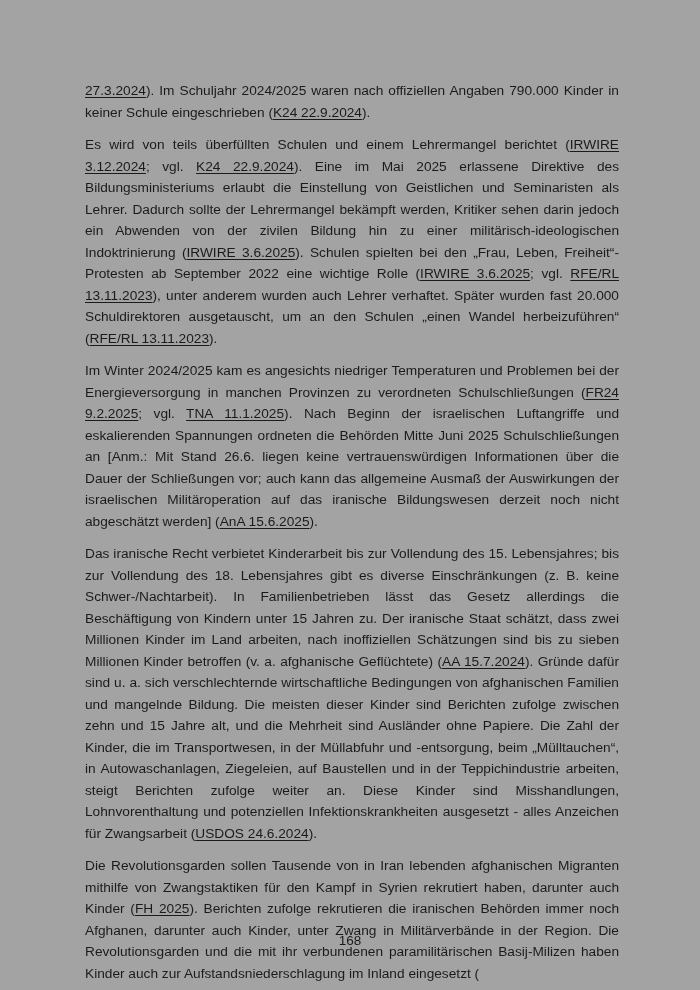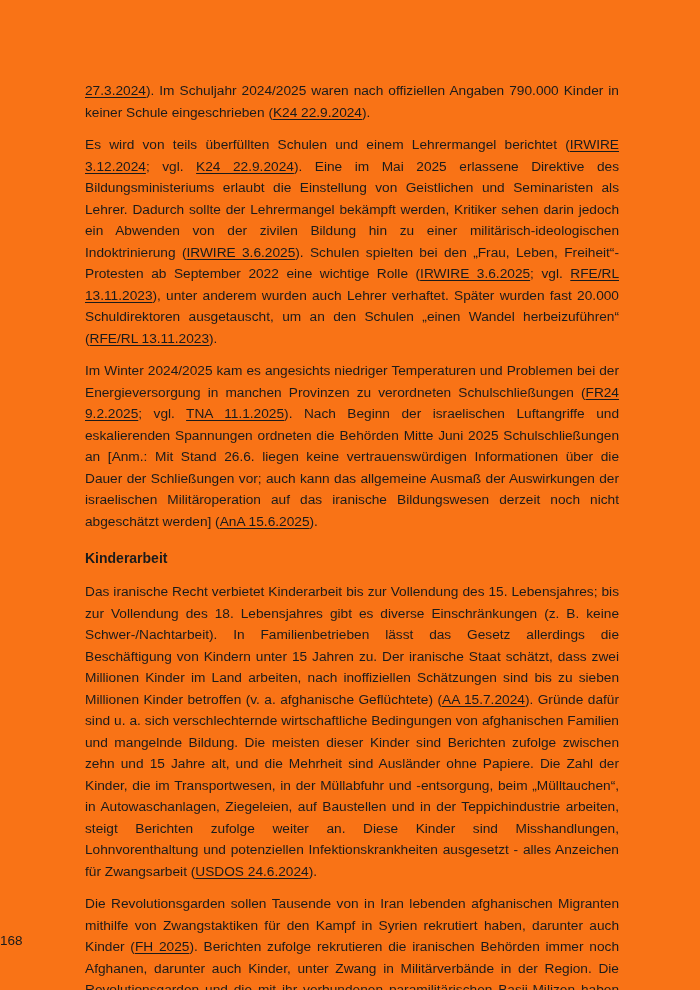--- a/index.html
+++ b/index.html
@@ -4,21 +4,21 @@
 <style>
   html, body {
     margin: 0;
     padding: 0;
     background: #ffffff;
   }
   .page {
     position: relative;
     width: 700px;
     height: 990px;
-    background: #f97316;
+    background: #a3a3a3;
     font-family: "Liberation Sans", "DejaVu Sans", sans-serif;
     color: #1b1b1b;
     overflow: hidden;
   }
   .content {
     position: absolute;
     top: 80px;
     left: 85px;
     width: 534px;
   }
@@ -40,31 +40,30 @@
     text-underline-offset: 2px;
     cursor: pointer;
   }
   .italic {
   }
   .page-number {
     position: absolute;
     left: 0;
     right: 0;
     bottom: 42px;
-    text-align: left;
+    text-align: center;
     font-size: 13.5px;
     color: #1b1b1b;
   }
 </style>
 </head>
 <body>
 
 <div class="page">
   <div class="content">
       <p><a class="citation-link">27.3.2024</a><span>). Im Schuljahr 2024/2025 waren nach offiziellen Angaben 790.000 Kinder in keiner Schule eingeschrieben (</span><a class="citation-link">K24 22.9.2024</a><span>).</span></p>
       <p><span>Es wird von teils überfüllten Schulen und einem Lehrermangel berichtet (</span><a class="citation-link">IRWIRE 3.12.2024</a><span>; vgl. </span><a class="citation-link">K24 22.9.2024</a><span>). Eine im Mai 2025 erlassene Direktive des Bildungsministeriums erlaubt die Einstellung von Geistlichen und Seminaristen als Lehrer. Dadurch sollte der Lehrermangel bekämpft werden, Kritiker sehen darin jedoch ein Abwenden von der zivilen Bildung hin zu einer militärisch-ideologischen Indoktrinierung (</span><a class="citation-link">IRWIRE 3.6.2025</a><span>). Schulen spielten bei den „Frau, Leben, Freiheit“-Protesten ab September 2022 eine wichtige Rolle (</span><a class="citation-link">IRWIRE 3.6.2025</a><span>; vgl. </span><a class="citation-link">RFE/RL 13.11.2023</a><span>), unter anderem wurden auch Lehrer verhaftet. Später wurden fast 20.000 Schuldirektoren ausgetauscht, um an den Schulen „einen Wandel herbeizuführen“ (</span><a class="citation-link">RFE/RL 13.11.2023</a><span>).</span></p>
       <p><span>Im Winter 2024/2025 kam es angesichts niedriger Temperaturen und Problemen bei der Energieversorgung in manchen Provinzen zu verordneten Schulschließungen (</span><a class="citation-link">FR24 9.2.2025</a><span>; vgl. </span><a class="citation-link">TNA 11.1.2025</a><span>). Nach Beginn der israelischen Luftangriffe und eskalierenden Spannungen ordneten die Behörden Mitte Juni 2025 Schulschließungen an </span><span class="italic">[Anm.: Mit Stand 26.6. liegen keine vertrauenswürdigen Informationen über die Dauer der Schließungen vor; auch kann das allgemeine Ausmaß der Auswirkungen der israelischen Militäroperation auf das iranische Bildungswesen derzeit noch nicht abgeschätzt werden]</span><span> (</span><a class="citation-link">AnA 15.6.2025</a><span>).</span></p>
-      <h2>Kinderarbeit</h2>
       <p><span>Das iranische Recht verbietet Kinderarbeit bis zur Vollendung des 15. Lebensjahres; bis zur Vollendung des 18. Lebensjahres gibt es diverse Einschränkungen (z. B. keine Schwer-/Nachtarbeit). In Familienbetrieben lässt das Gesetz allerdings die Beschäftigung von Kindern unter 15 Jahren zu. Der iranische Staat schätzt, dass zwei Millionen Kinder im Land arbeiten, nach inoffiziellen Schätzungen sind bis zu sieben Millionen Kinder betroffen (v. a. afghanische Geflüchtete) (</span><a class="citation-link">AA 15.7.2024</a><span>). Gründe dafür sind u. a. sich verschlechternde wirtschaftliche Bedingungen von afghanischen Familien und mangelnde Bildung. Die meisten dieser Kinder sind Berichten zufolge zwischen zehn und 15 Jahre alt, und die Mehrheit sind Ausländer ohne Papiere. Die Zahl der Kinder, die im Transportwesen, in der Müllabfuhr und -entsorgung, beim „Mülltauchen“, in Autowaschanlagen, Ziegeleien, auf Baustellen und in der Teppichindustrie arbeiten, steigt Berichten zufolge weiter an. Diese Kinder sind Misshandlungen, Lohnvorenthaltung und potenziellen Infektionskrankheiten ausgesetzt - alles Anzeichen für Zwangsarbeit (</span><a class="citation-link">USDOS 24.6.2024</a><span>).</span></p>
       <p><span>Die Revolutionsgarden sollen Tausende von in Iran lebenden afghanischen Migranten mithilfe von Zwangstaktiken für den Kampf in Syrien rekrutiert haben, darunter auch Kinder (</span><a class="citation-link">FH 2025</a><span>). Berichten zufolge rekrutieren die iranischen Behörden immer noch Afghanen, darunter auch Kinder, unter Zwang in Militärverbände in der Region. Die Revolutionsgarden und die mit ihr verbundenen paramilitärischen Basij-Milizen haben Kinder auch zur Aufstandsniederschlagung im Inland eingesetzt (</span></p>
     </div>
   <div class="page-number">168</div>
 </div>
 
 </body></html>

